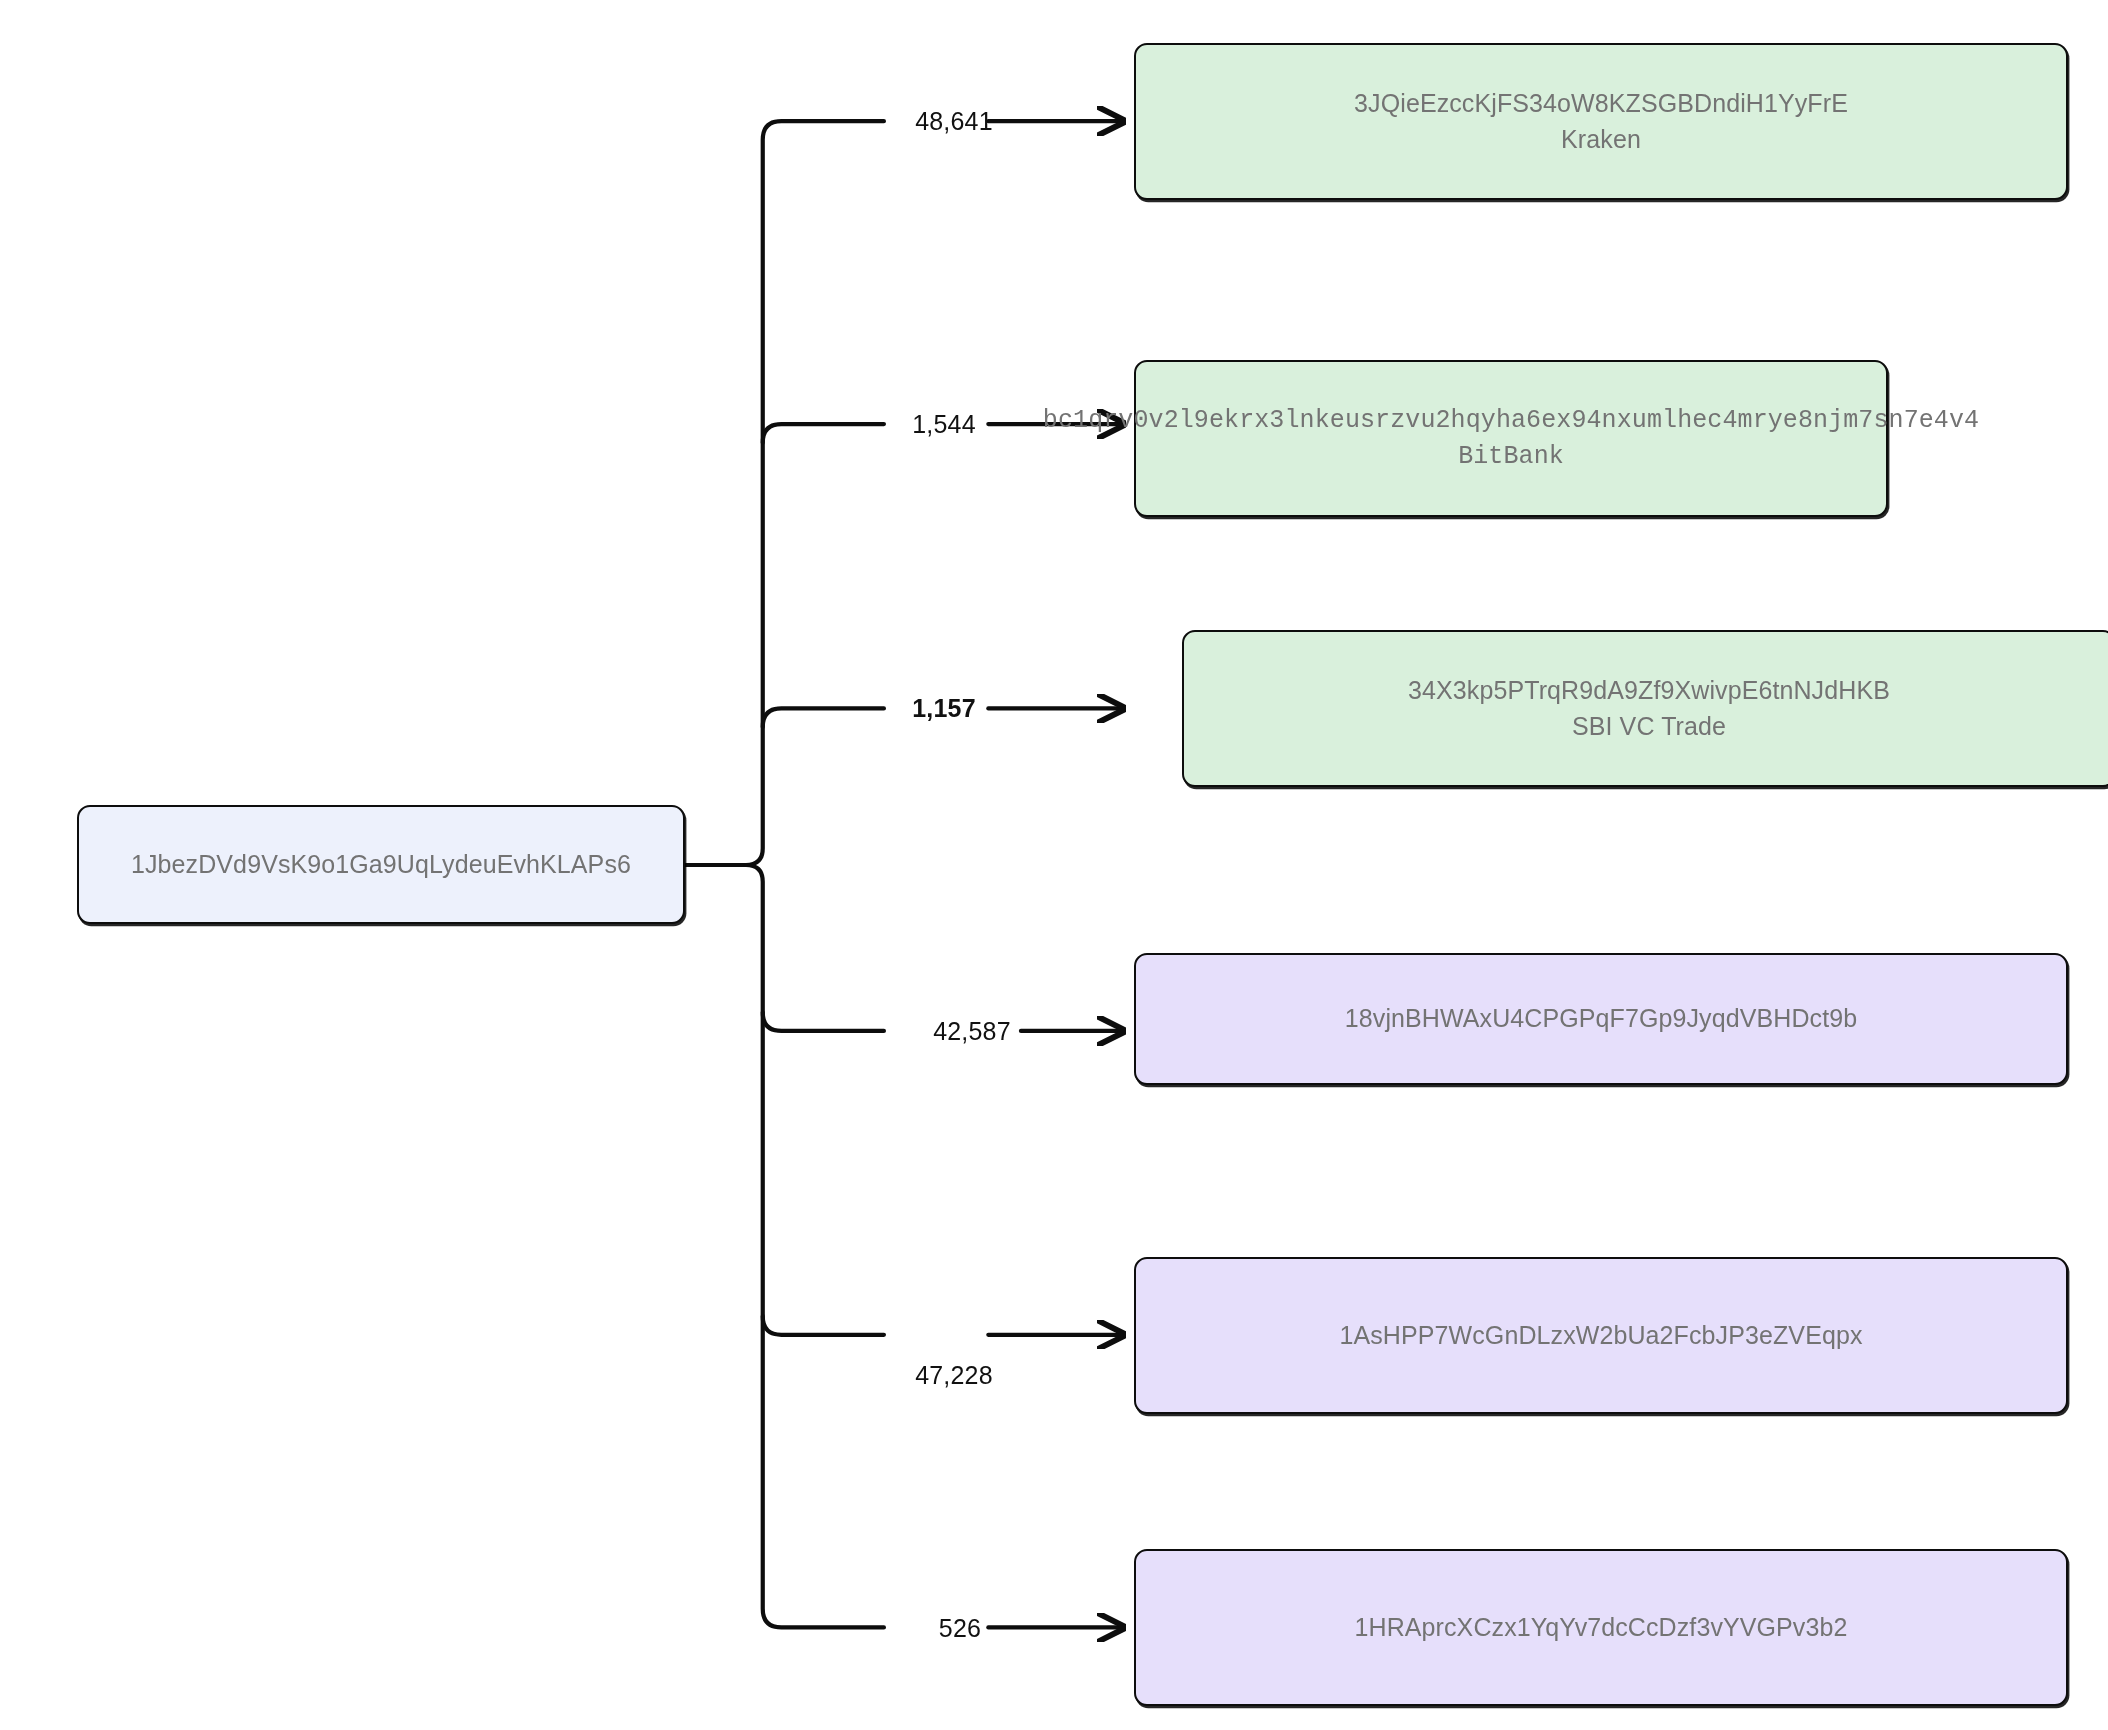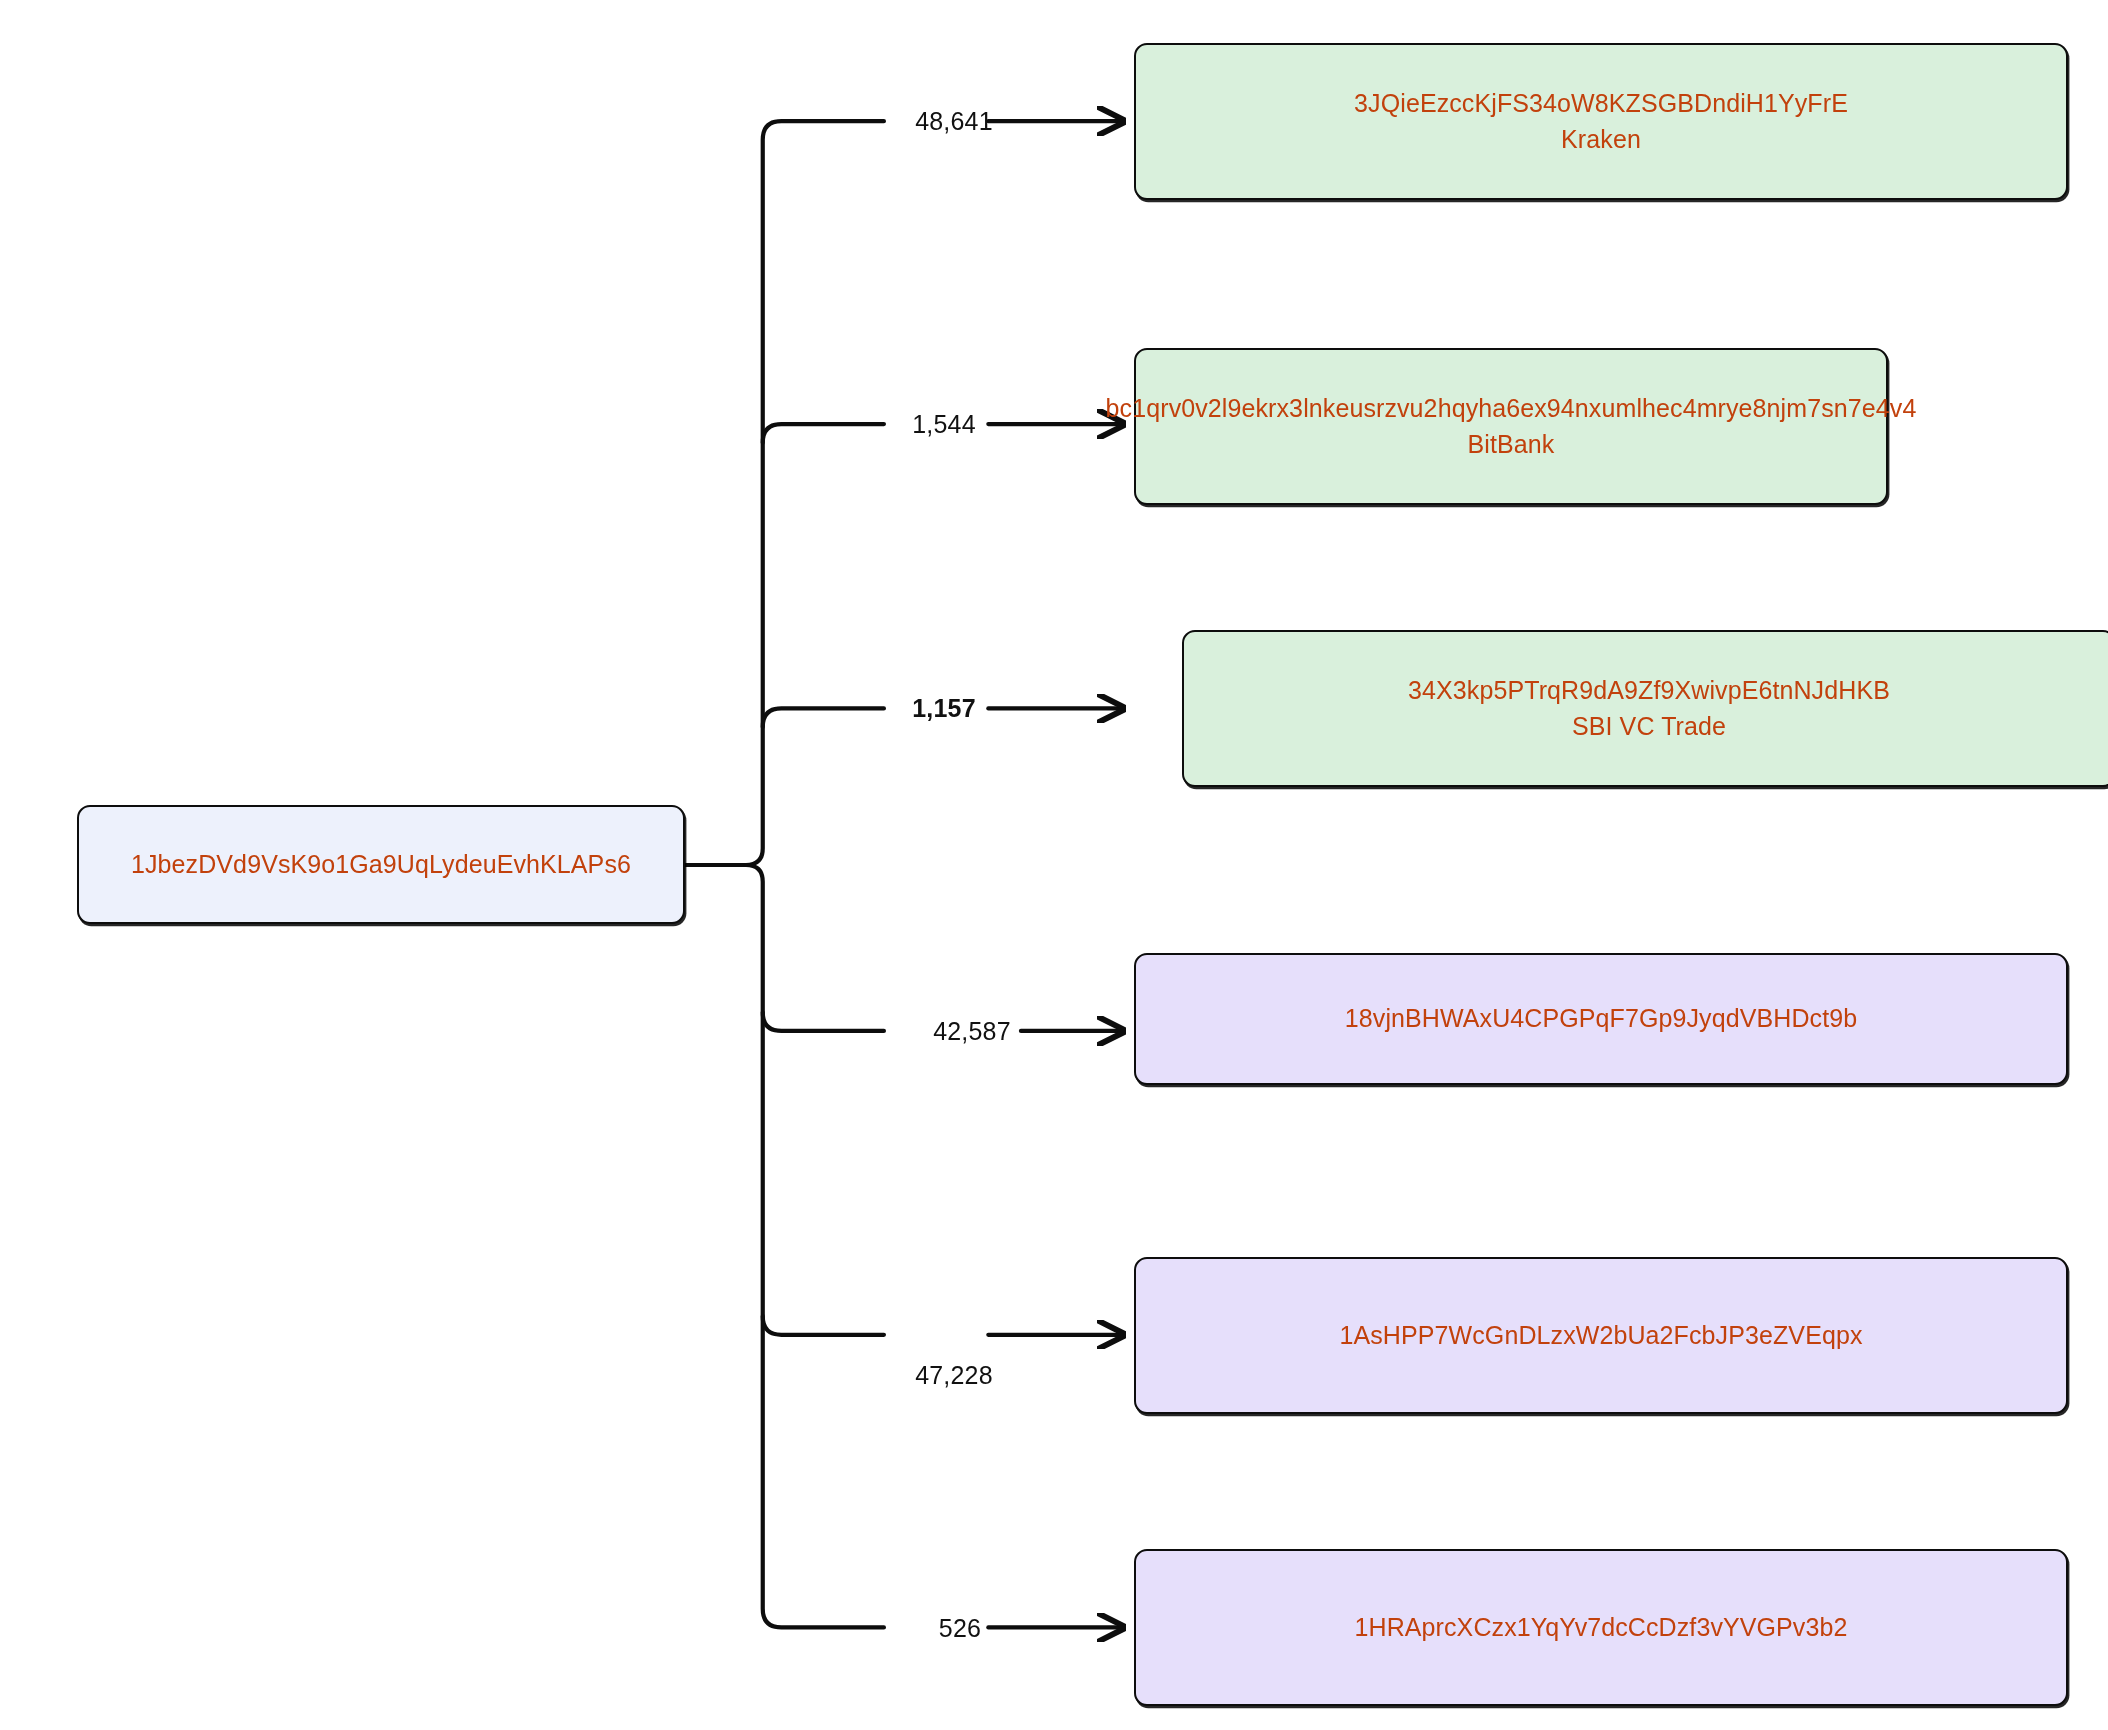--- a/index.html
+++ b/index.html
@@ -28,21 +28,21 @@
   .node {
     position: absolute;
     box-sizing: border-box;
     border: 2.3px solid #0d0d0d;
     border-radius: 13px;
     display: flex;
     flex-direction: column;
     align-items: center;
     justify-content: center;
     text-align: center;
-    color: #c2410c;
+    color: #737373;
     font-size: 25px;
     line-height: 1.42;
     letter-spacing: 0.1px;
     padding: 5.6px 17px;
     box-shadow: 1.4px 2.3px 0 rgba(0,0,0,0.85);
   }
   .node .addr { white-space: nowrap; }
   .node .label2 { white-space: nowrap; }
   .node.root {
     background: #edf1fc;
@@ -107,21 +107,21 @@
   <div class="edge-label" style="left:944px; top:708px;font-weight:bold;">1,157</div>
   <div class="edge-label" style="left:972px; top:1031px;">42,587</div>
   <div class="edge-label" style="left:954px; top:1375px;">47,228</div>
   <div class="edge-label" style="left:960px; top:1628px;">526</div>
 
   <div class="node exchange" style="left:1134px; top:43px; width:934px; height:157px;">
     <div class="addr">3JQieEzccKjFS34oW8KZSGBDndiH1YyFrE</div>
     <div class="label2">Kraken</div>
   </div>
 
-  <div class="node exchange" style="left:1134px; top:348px; width:754px; height:157px;">
+  <div class="node exchange" style="left:1134px; top:360px; width:754px; height:157px;font-family:Liberation Mono, monospace;">
     <div class="addr">bc1qrv0v2l9ekrx3lnkeusrzvu2hqyha6ex94nxumlhec4mrye8njm7sn7e4v4</div>
     <div class="label2">BitBank</div>
   </div>
 
   <div class="node exchange" style="left:1174px; top:630px; width:934px; height:157px;margin-left:8px;">
     <div class="addr">34X3kp5PTrqR9dA9Zf9XwivpE6tnNJdHKB</div>
     <div class="label2">SBI VC Trade</div>
   </div>
 
   <div class="node plain" style="left:1134px; top:953px; width:934px; height:132px;">

